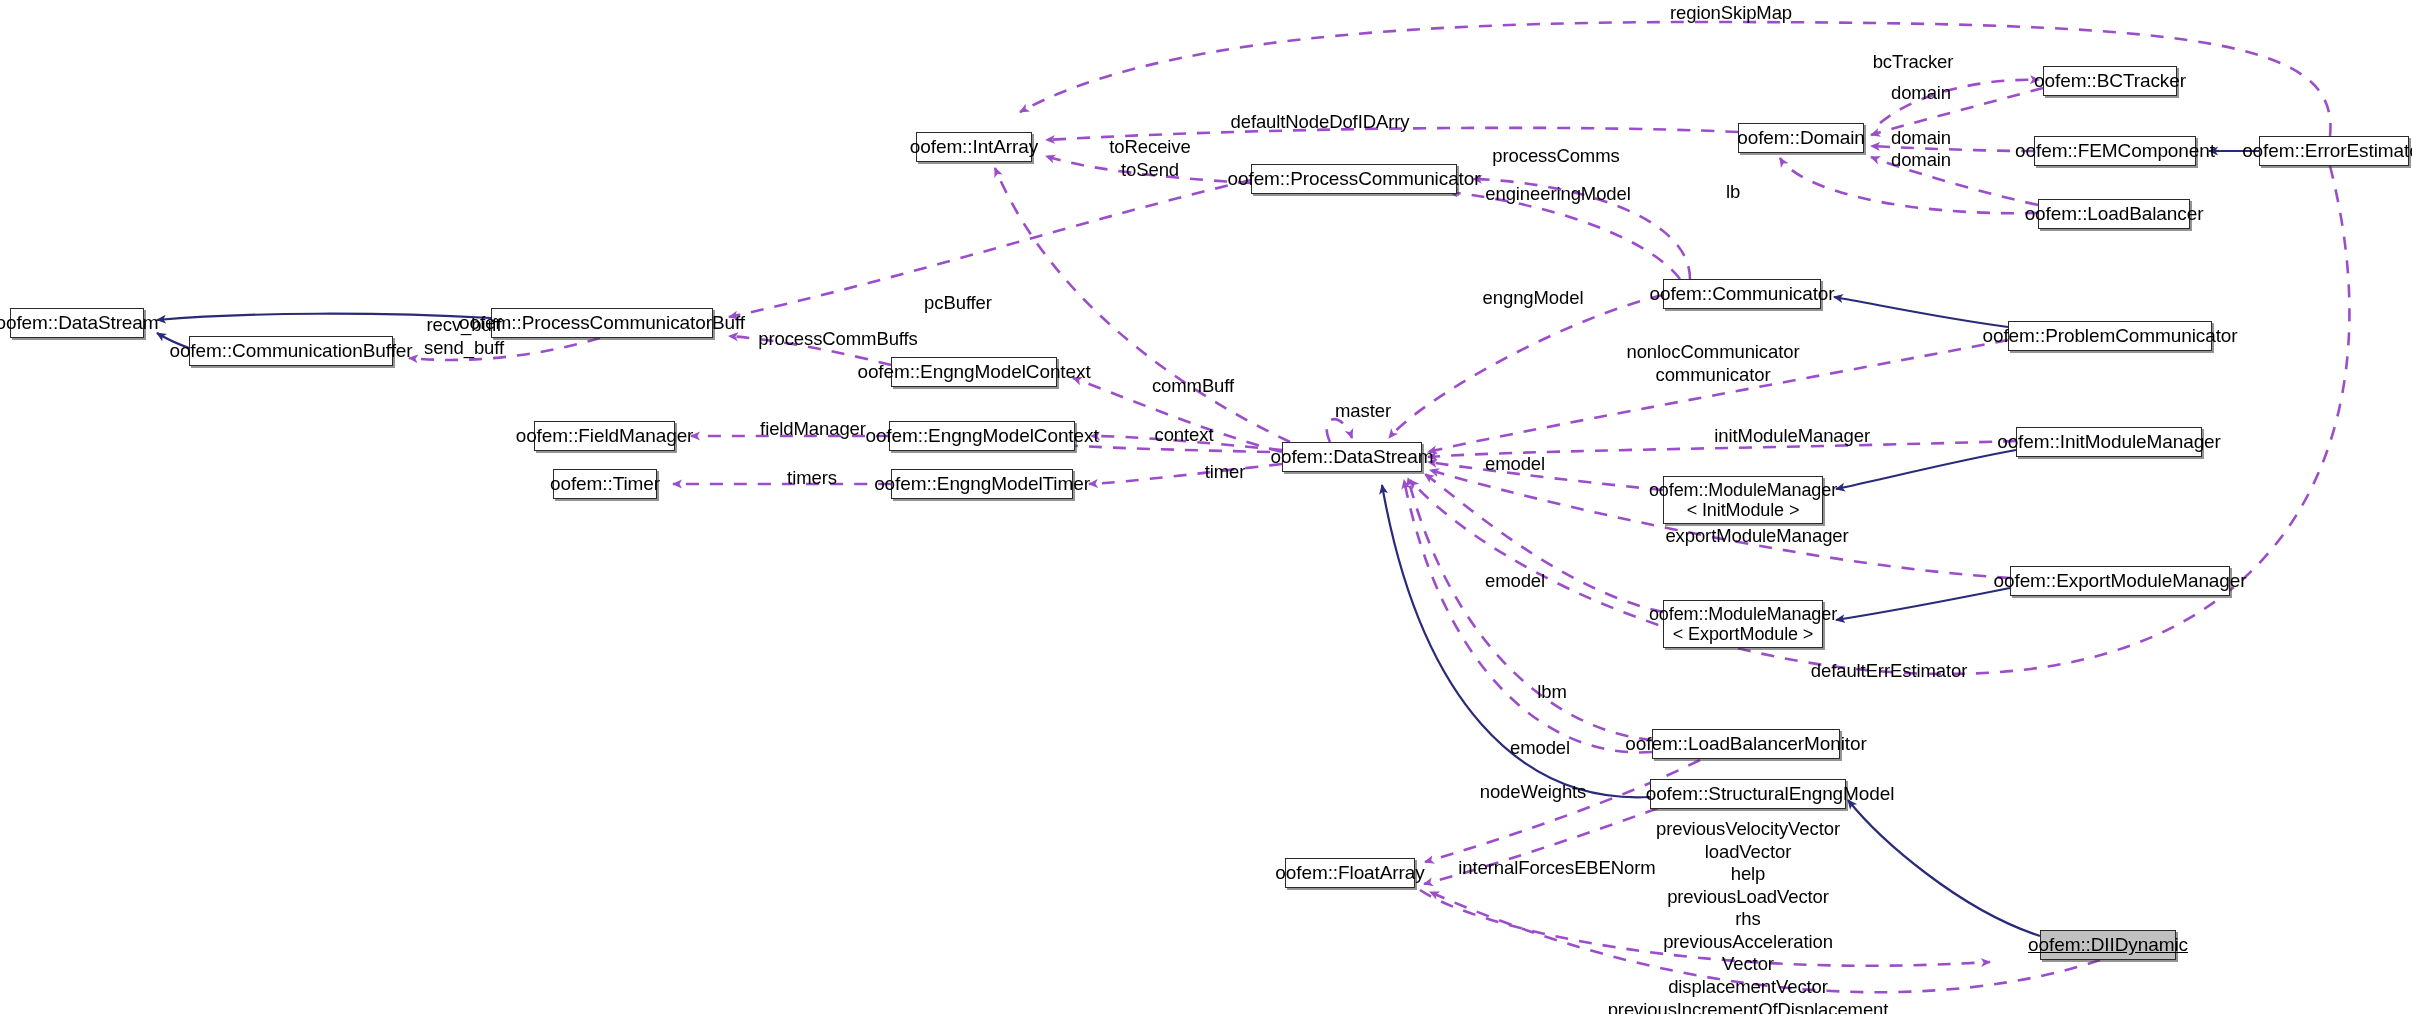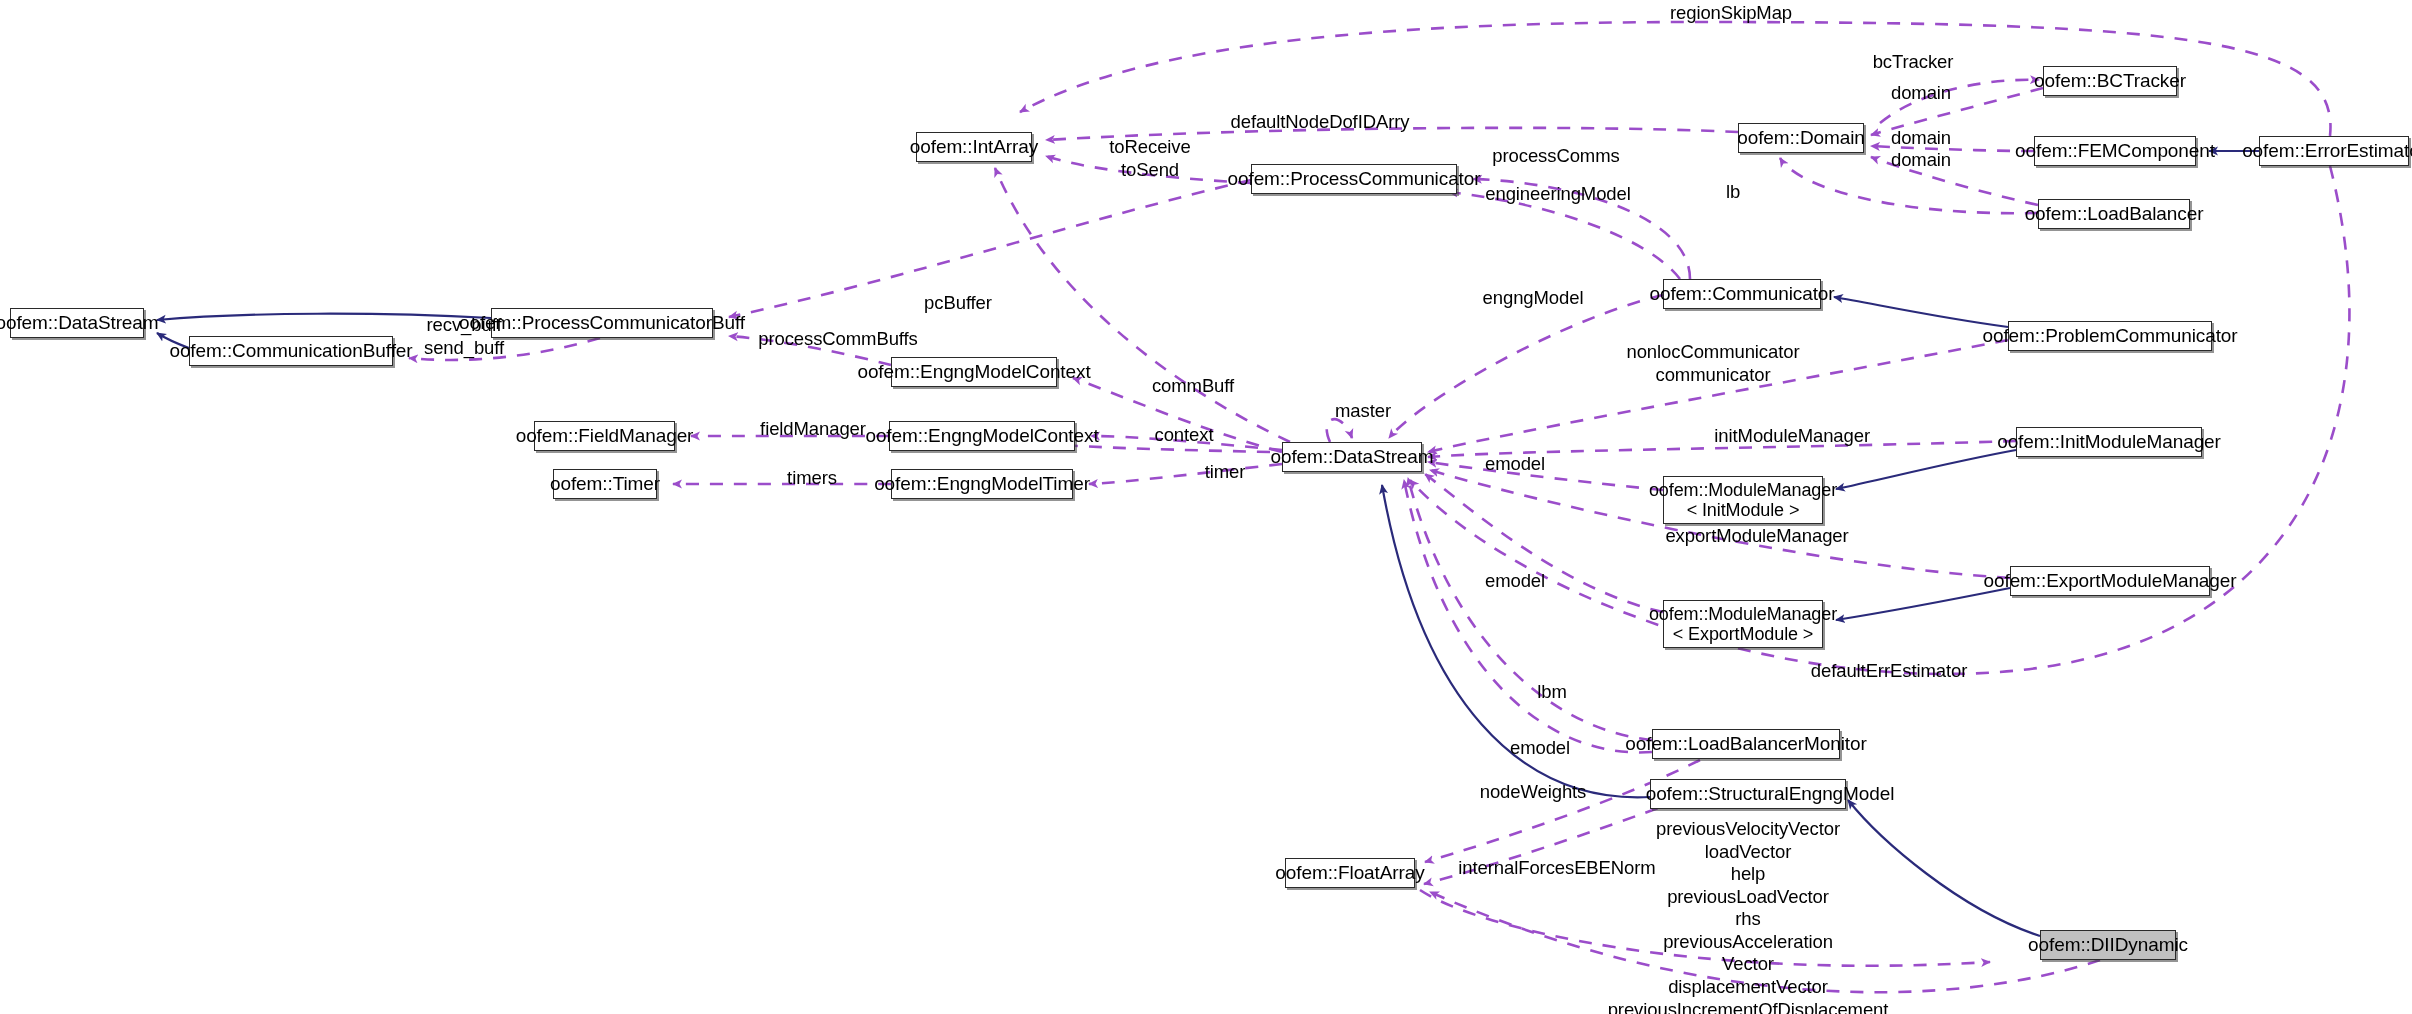--- a/index.html
+++ b/index.html
@@ -167,26 +167,26 @@
   <div class="node" style="left:1663px;top:279px;width:158px;height:30px;">oofem::Communicator</div>
   <div class="node" style="left:1738px;top:123px;width:126px;height:30px;">oofem::Domain</div>
   <div class="node" style="left:2043px;top:66px;width:134px;height:30px;">oofem::BCTracker</div>
   <div class="node" style="left:2034px;top:136px;width:162px;height:30px;">oofem::FEMComponent</div>
   <div class="node" style="left:2038px;top:199px;width:152px;height:30px;">oofem::LoadBalancer</div>
   <div class="node" style="left:2259px;top:136px;width:150px;height:30px;">oofem::ErrorEstimator</div>
   <div class="node" style="left:2008px;top:321px;width:204px;height:30px;">oofem::ProblemCommunicator</div>
   <div class="node" style="left:2016px;top:427px;width:186px;height:30px;">oofem::InitModuleManager</div>
   <div class="node" style="left:1663px;top:476px;width:160px;height:48px;font-size:18px;">oofem::ModuleManager
 &lt; InitModule &gt;</div>
-  <div class="node" style="left:2010px;top:566px;width:200px;height:30px;">oofem::ExportModuleManager</div>
+  <div class="node" style="left:2010px;top:566px;width:220px;height:30px;">oofem::ExportModuleManager</div>
   <div class="node" style="left:1663px;top:600px;width:160px;height:48px;font-size:18px;">oofem::ModuleManager
 &lt; ExportModule &gt;</div>
   <div class="node" style="left:1652px;top:729px;width:188px;height:30px;">oofem::LoadBalancerMonitor</div>
   <div class="node" style="left:1650px;top:779px;width:196px;height:30px;padding-left:44px;">oofem::StructuralEngngModel</div>
-  <div class="node highlight" style="left:2040px;top:930px;width:136px;height:30px;">oofem::DIIDynamic</div>
+  <div class="node highlight" style="left:2040px;top:930px;width:136px;height:30px;text-decoration:underline;">oofem::DIIDynamic</div>
 
   <div class="edge-label" style="left:1631px;top:2px;width:200px;">regionSkipMap</div>
   <div class="edge-label" style="left:1833px;top:51px;width:160px;">bcTracker</div>
   <div class="edge-label" style="left:1851px;top:82px;width:140px;">domain</div>
   <div class="edge-label" style="left:1180px;top:111px;width:280px;">defaultNodeDofIDArry</div>
   <div class="edge-label" style="left:1851px;top:127px;width:140px;">domain</div>
   <div class="edge-label" style="left:1851px;top:149px;width:140px;">domain</div>
   <div class="edge-label" style="left:1456px;top:145px;width:200px;">processComms</div>
   <div class="edge-label multi" style="left:1080px;top:136px;width:140px;">toReceive
 toSend</div>

